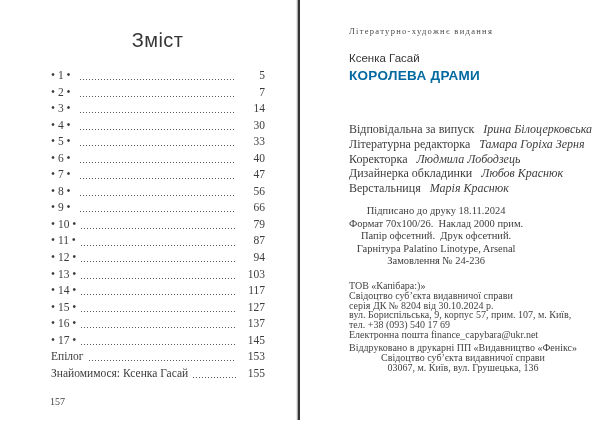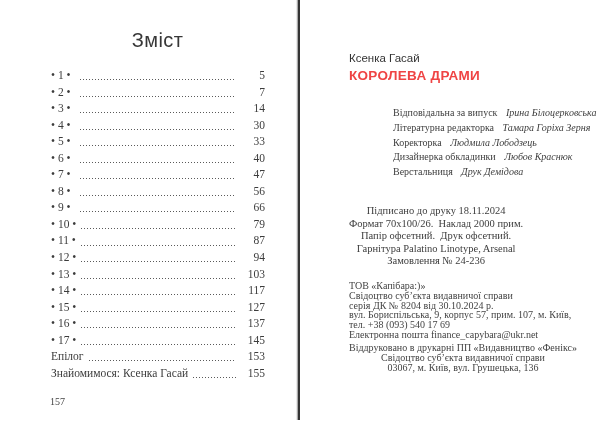--- a/index.html
+++ b/index.html
@@ -27,22 +27,22 @@
 
   
   .page-right{position:absolute;left:300px;top:0;width:300px;height:430px;}
   .edition-type{position:absolute;left:49px;top:26px;font-size:8.5px;
                 letter-spacing:1.3px;color:#4a4a4a;white-space:nowrap;}
   .author{position:absolute;left:49px;top:52px;
           font-family:"Liberation Sans","DejaVu Sans",sans-serif;
           font-size:11.5px;color:#343434;}
   .book-title{position:absolute;left:49px;top:68px;
           font-family:"Liberation Sans","DejaVu Sans",sans-serif;
-          font-size:13.5px;font-weight:700;letter-spacing:.3px;color:#ef4444;}
-  .credits{position:absolute;left:49px;top:106px;font-size:10px;line-height:14.8px;margin-left:44px;}
+          font-size:13.5px;font-weight:700;letter-spacing:.3px;color:#0369a1;}
+  .credits{position:absolute;left:49px;top:122px;font-size:12px;line-height:14.8px;}
   .credit-row{white-space:nowrap;}
   .credit-person{font-style:italic;margin-left:6px;}
   .print-info{position:absolute;left:49px;top:205px;font-size:10.5px;line-height:12.55px;text-align:center;}
   .print-info .line{white-space:pre-wrap;}
   .small-block{position:absolute;left:49px;font-size:10px;line-height:9.8px;color:#434343;}
   .publisher-info{top:281px;}
   .printer-info{top:343px;text-align:center;}
   .small-block .line{white-space:pre-wrap;}
 </style>
 </head>
@@ -169,20 +169,21 @@
           <span class="toc-page">155</span>
         </div>
       </div>
 
     <div class="folio">157</div>
   </div>
 
   <div class="spine"></div>
 
   <div class="page-right">
+    <div class="edition-type">Літературно-художнє видання</div>
     <div class="author">Ксенка Гасай</div>
     <div class="book-title">КОРОЛЕВА ДРАМИ</div>
 
     <div class="credits">
 
         <div class="credit-row">
           <span class="credit-role">Відповідальна за випуск</span>
           <span class="credit-person">Ірина Білоцерковська</span>
         </div>
 
@@ -196,21 +197,21 @@
           <span class="credit-person">Людмила Лободзець</span>
         </div>
 
         <div class="credit-row">
           <span class="credit-role">Дизайнерка обкладинки</span>
           <span class="credit-person">Любов Краснюк</span>
         </div>
 
         <div class="credit-row">
           <span class="credit-role">Верстальниця</span>
-          <span class="credit-person">Друк Демідова</span>
+          <span class="credit-person">Марія Краснюк</span>
         </div>
       </div>
 
     <div class="print-info">
 
         <div class="line">Підписано до друку 18.11.2024</div>
 
         <div class="line">Формат 70x100/26.  Наклад 2000 прим.</div>
 
         <div class="line">Папір офсетний.  Друк офсетний.</div>

